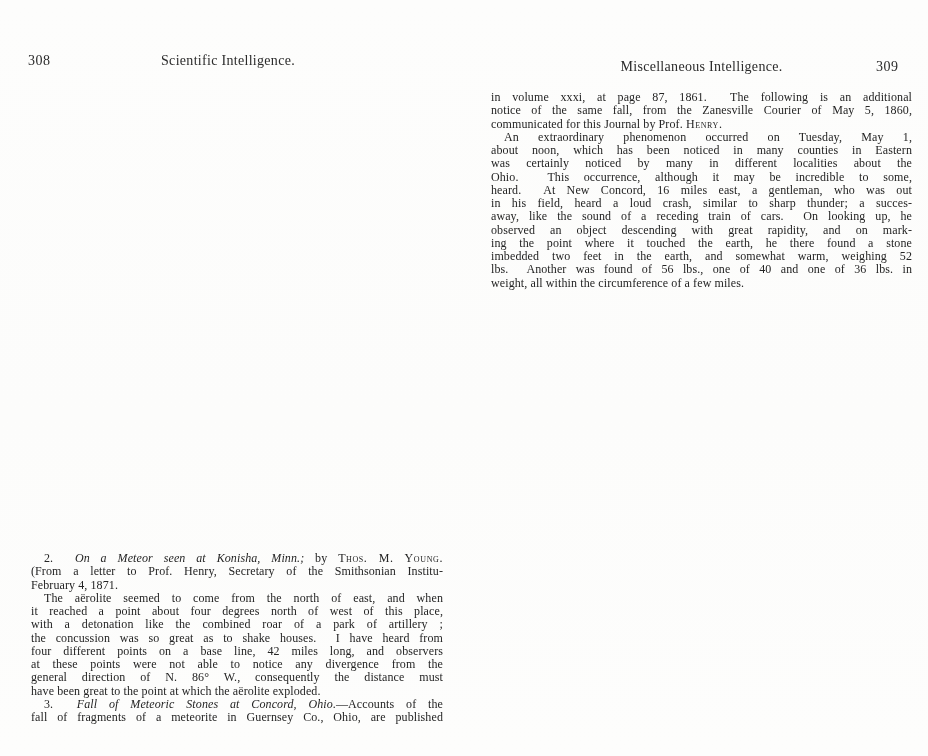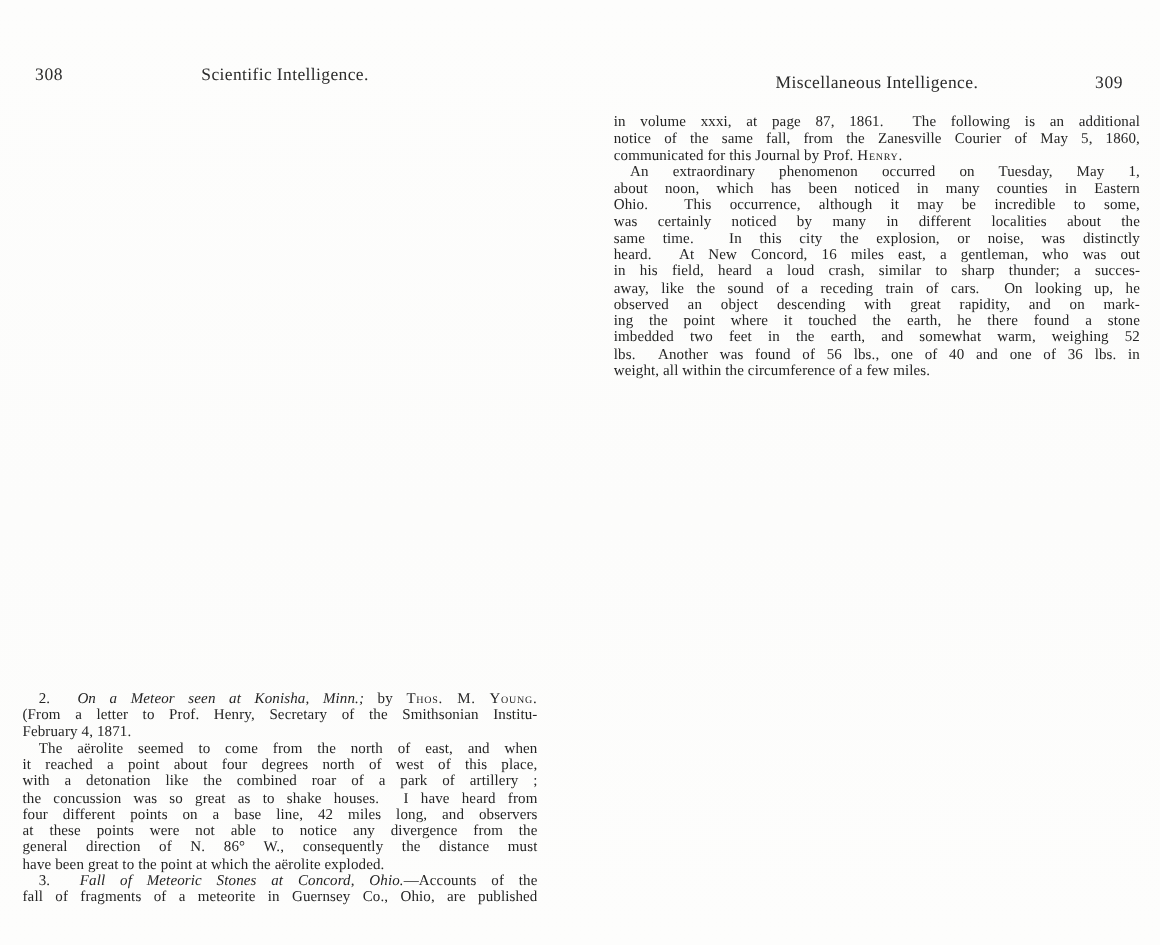--- a/index.html
+++ b/index.html
@@ -44,21 +44,21 @@
   #left-page .running-title { left: 22px; top: 29px; width: 412px; }
   #right-page .running-title { left: 27px; top: 35px; width: 421px; }
   #right-page .page-number   { left: 412px; top: 35px; }
 
   .body-text {
     position: absolute;
     font-size: 12px;
     letter-spacing: 0.1px;
     color: #242424;
   }
-  #left-body  { left: 18px;  top: 528px; width: 412px; }
+  #left-body  { left: 31px;  top: 528px; width: 412px; }
   #right-body { left: 27px;  top: 67px;  width: 421px; }
 
   .tline {
     height: 13.25px;
     line-height: 13.25px;
     text-align: justify;
     text-align-last: justify;
     overflow: hidden;
   }
   .tline.end { text-align-last: left; }
@@ -94,23 +94,22 @@
 
   <div class="page" id="right-page">
     <div class="running-title">Miscellaneous Intelligence.</div>
     <div class="page-number">309</div>
     <div class="body-text" id="right-body">
         <div class="tline"><span class="seg-r">in volume xxxi, at page 87, 1861.&nbsp; The following is an additional</span></div>
         <div class="tline"><span class="seg-r">notice of the same fall, from the Zanesville Courier of May 5, 1860,</span></div>
         <div class="tline end"><span class="seg-r">communicated for this Journal by Prof. </span><span class="seg-sc">Henry.</span></div>
         <div class="tline ind"><span class="seg-r">An extraordinary phenomenon occurred on Tuesday, May 1,</span></div>
         <div class="tline"><span class="seg-r">about noon, which has been noticed in many counties in Eastern</span></div>
+        <div class="tline"><span class="seg-r">was certainly noticed by many in different localities about the</span></div>
         <div class="tline"><span class="seg-r">Ohio.&nbsp; This occurrence, although it may be incredible to some,</span></div>
-        <div class="tline"><span class="seg-r">was certainly noticed by many in different localities about the</span></div>
-        <div class="tline"><span class="seg-r">same time.&nbsp; In this city the explosion, or noise, was distinctly</span></div>
         <div class="tline"><span class="seg-r">heard.&nbsp; At New Concord, 16 miles east, a gentleman, who was out</span></div>
         <div class="tline"><span class="seg-r">in his field, heard a loud crash, similar to sharp thunder; a succes-</span></div>
         <div class="tline"><span class="seg-r">away, like the sound of a receding train of cars.&nbsp; On looking up, he</span></div>
         <div class="tline"><span class="seg-r">observed an object descending with great rapidity, and on mark-</span></div>
         <div class="tline"><span class="seg-r">ing the point where it touched the earth, he there found a stone</span></div>
         <div class="tline"><span class="seg-r">imbedded two feet in the earth, and somewhat warm, weighing 52</span></div>
         <div class="tline"><span class="seg-r">lbs.&nbsp; Another was found of 56 lbs., one of 40 and one of 36 lbs. in</span></div>
         <div class="tline end"><span class="seg-r">weight, all within the circumference of a few miles.</span></div>
       </div>
   </div>

